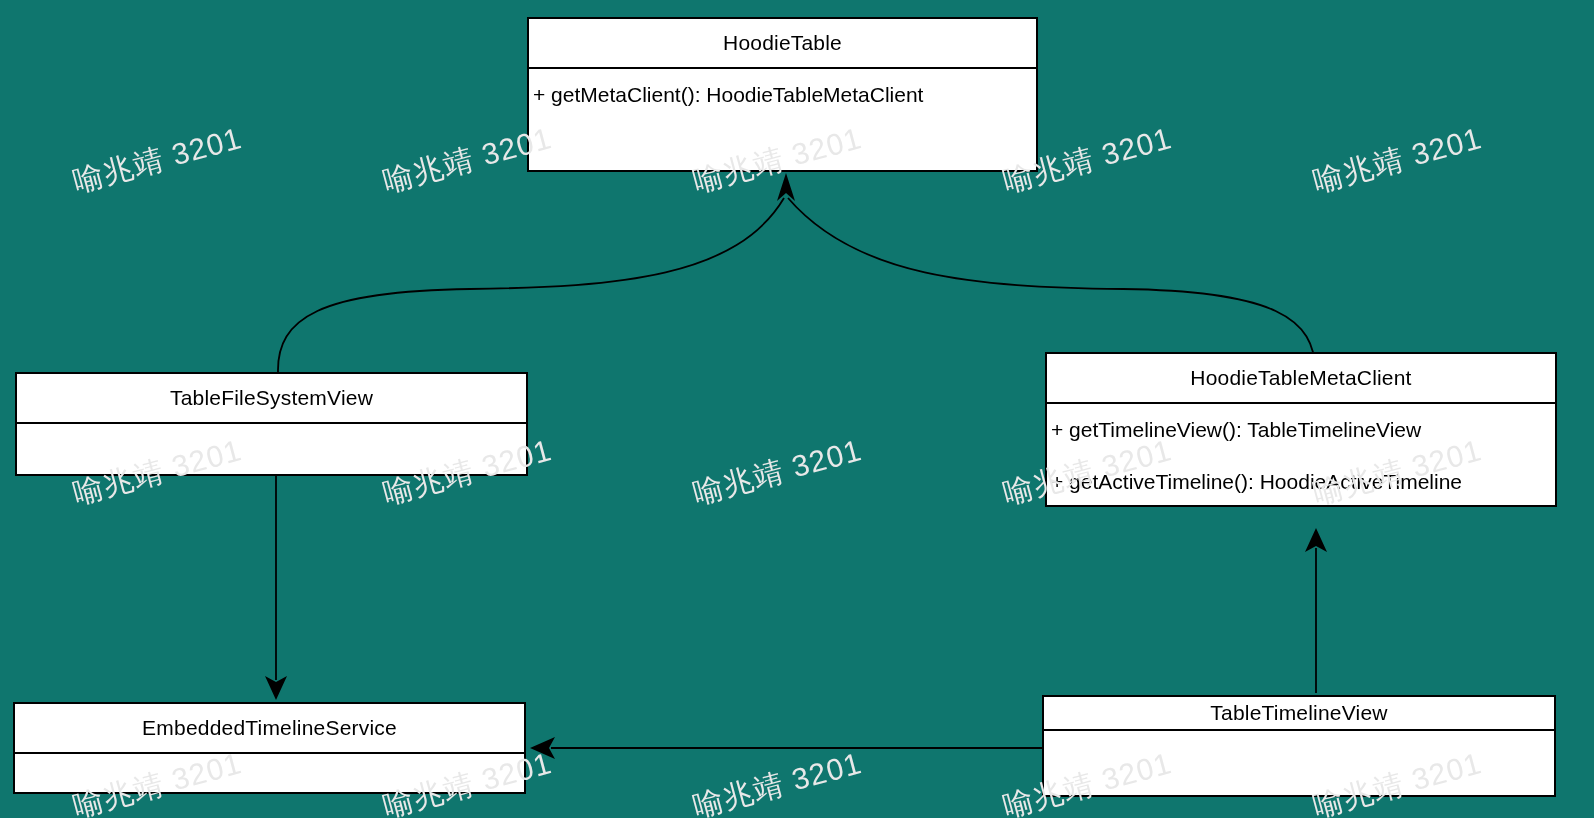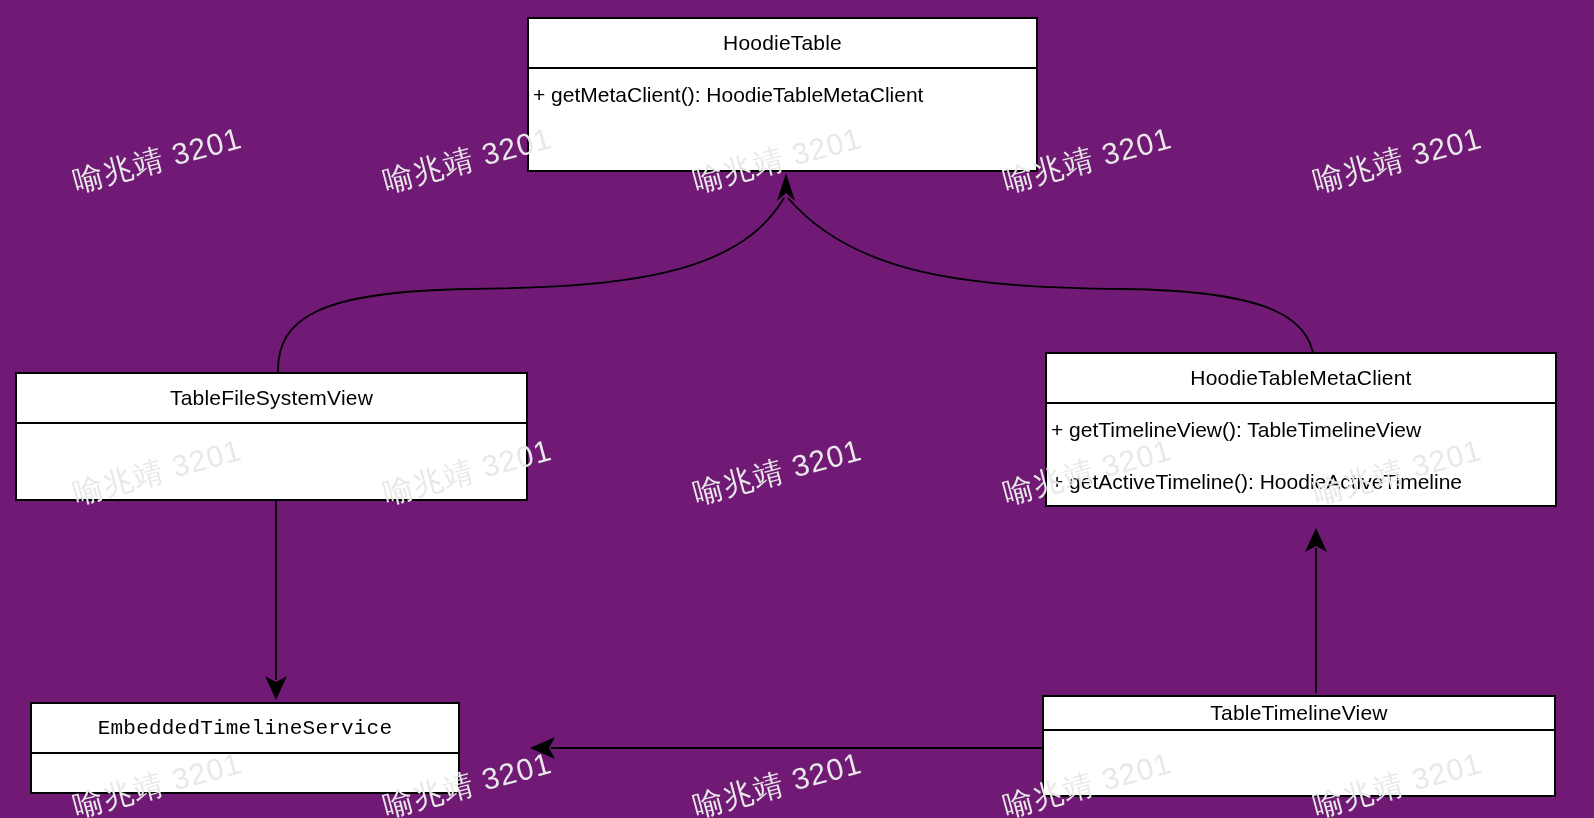--- a/index.html
+++ b/index.html
@@ -1,17 +1,17 @@
 <!DOCTYPE html>
 <html><head>
 <meta charset="utf-8">
 <style>
   html,body { margin:0; padding:0; background:#ffffff; }
   .canvas {
-    position:relative; width:1594px; height:818px; background:#701a75;
+    position:relative; width:1594px; height:818px; background:#0f766e;
     overflow:hidden; font-family:"Liberation Sans", sans-serif; color:#000;
   }
   .edges { position:absolute; left:0; top:0; width:1594px; height:818px; }
   .uml-class {
     position:absolute; box-sizing:border-box; border:2px solid #000000;
     background:#ffffff;
   }
   .uml-title {
     box-sizing:border-box; border-bottom:2px solid #000000;
     display:flex; align-items:center; justify-content:center;
@@ -52,34 +52,34 @@
     <path d="M530 748 L555 737 L549 748 L555 759 Z" fill="#000"></path>
   </svg>
 
   <div class="uml-class" style="left:527px; top:17px; width:511px; height:155px;">
     <div class="uml-title" style="height:50px;">HoodieTable</div>
     <div class="uml-body">
       <div class="uml-method">+ getMetaClient(): HoodieTableMetaClient</div>
     </div>
   </div>
 
-  <div class="uml-class" style="left:15px; top:372px; width:513px; height:129px;">
+  <div class="uml-class" style="left:15px; top:372px; width:513px; height:104px;">
     <div class="uml-title" style="height:50px;">TableFileSystemView</div>
     <div class="uml-body" style="height:47px;"></div>
   </div>
 
   <div class="uml-class" style="left:1045px; top:352px; width:512px; height:155px;">
     <div class="uml-title" style="height:50px;">HoodieTableMetaClient</div>
     <div class="uml-body">
       <div class="uml-method">+ getTimelineView(): TableTimelineView</div>
       <div class="uml-method">+ getActiveTimeline(): HoodieActiveTimeline</div>
     </div>
   </div>
 
-  <div class="uml-class" style="left:30px; top:702px; width:430px; height:92px;font-family:Liberation Mono, monospace;">
+  <div class="uml-class" style="left:13px; top:702px; width:513px; height:92px;">
     <div class="uml-title" style="height:50px;">EmbeddedTimelineService</div>
     <div class="uml-body" style="height:38px;"></div>
   </div>
 
   <div class="uml-class" style="left:1042px; top:695px; width:514px; height:102px;">
     <div class="uml-title" style="height:34px;">TableTimelineView</div>
     <div class="uml-body" style="height:48px;"></div>
   </div>
 
   <div class="wm-layer">

